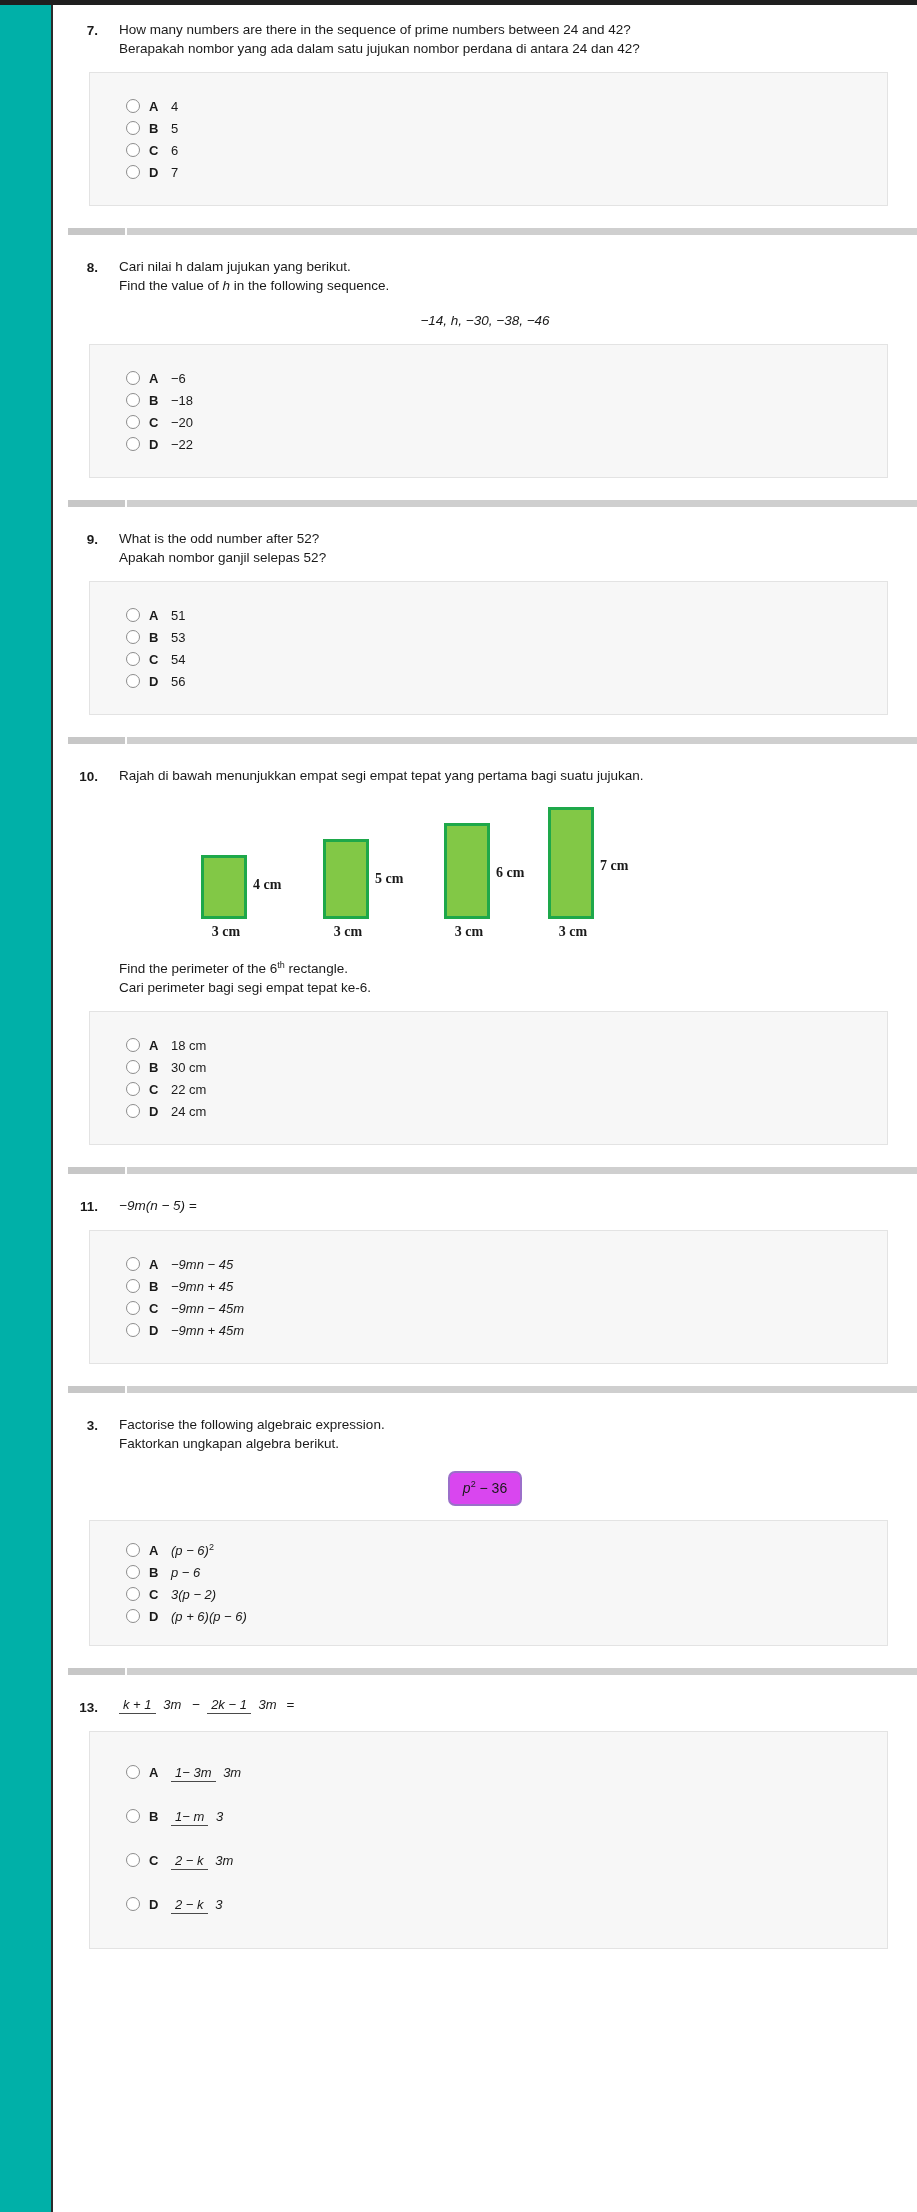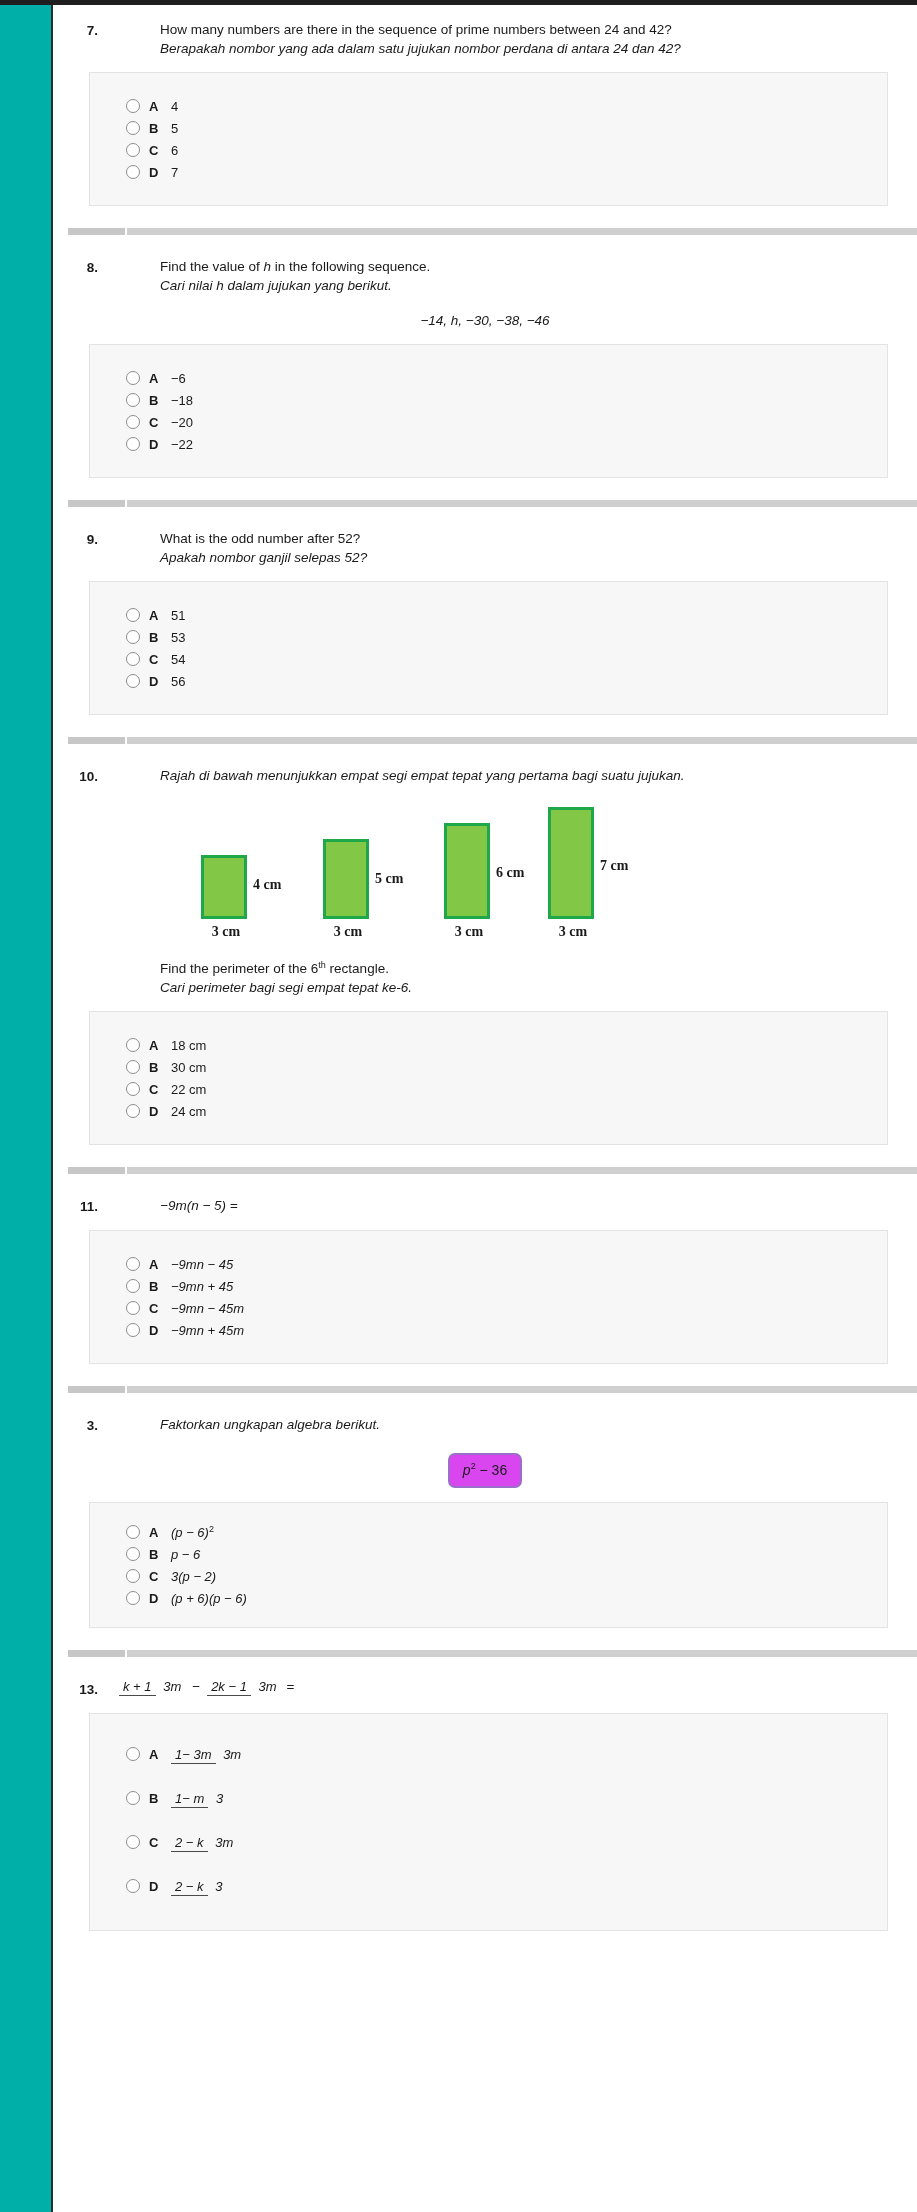--- a/index.html
+++ b/index.html
@@ -34,22 +34,22 @@
 
   
   .q{position:relative;padding:0 0 0 0;}
   .qhead{display:flex;align-items:flex-start;padding-left:0;}
   .qnum{
     width:45px;flex:0 0 45px;text-align:right;
     font-weight:bold;font-size:13.5px;line-height:19px;
     padding-top:1px;
   }
   .qbody{flex:1 1 auto;padding-left:21px;padding-right:8px;}
-  .qline{font-size:13.5px;line-height:19px;margin-left:41px;}
-  .qline.my{font-style:italic;}
+  .qline{font-size:13.5px;line-height:19px;}
+  .qline.my{}
   sup{font-size:9px;vertical-align:super;line-height:0;}
 
   
   .expr{
     text-align:center;font-size:13.5px;line-height:19px;
     margin-top:16px;margin-bottom:2px;
   }
 
   
   .optbox{
@@ -179,22 +179,22 @@
 
     <div class="sep">
       <div class="barL"></div>
       <div class="barR"></div>
     </div>
 
     <div class="q">
       <div class="qhead">
         <div class="qnum">8.</div>
         <div class="qbody">
+          <div class="qline my">Cari nilai h dalam jujukan yang berikut.</div>
           <div class="qline"><span>Find the value of </span><i>h</i><span> in the following sequence.</span></div>
-          <div class="qline my">Cari nilai h dalam jujukan yang berikut.</div>
         </div>
       </div>
       <div class="expr" style="font-style:italic;">−14, h, −30, −38, −46</div>
       <div class="optbox">
         <div class="opt">
           <span class="radio"></span>
           <span class="olet">A</span>
           <span class="otxt">−6</span>
         </div>
         <div class="opt">
@@ -358,20 +358,21 @@
 
     <div class="sep">
       <div class="barL"></div>
       <div class="barR"></div>
     </div>
 
     <div class="q">
       <div class="qhead">
         <div class="qnum">3.</div>
         <div class="qbody">
+          <div class="qline">Factorise the following algebraic expression.</div>
           <div class="qline my">Faktorkan ungkapan algebra berikut.</div>
         </div>
       </div>
 
       <div class="chipwrap">
         <span class="chip"><i>p</i><sup>2</sup><span> − 36</span></span>
       </div>
 
       <div class="optbox" style="padding-top:18px;padding-bottom:18px;">
         <div class="opt">

